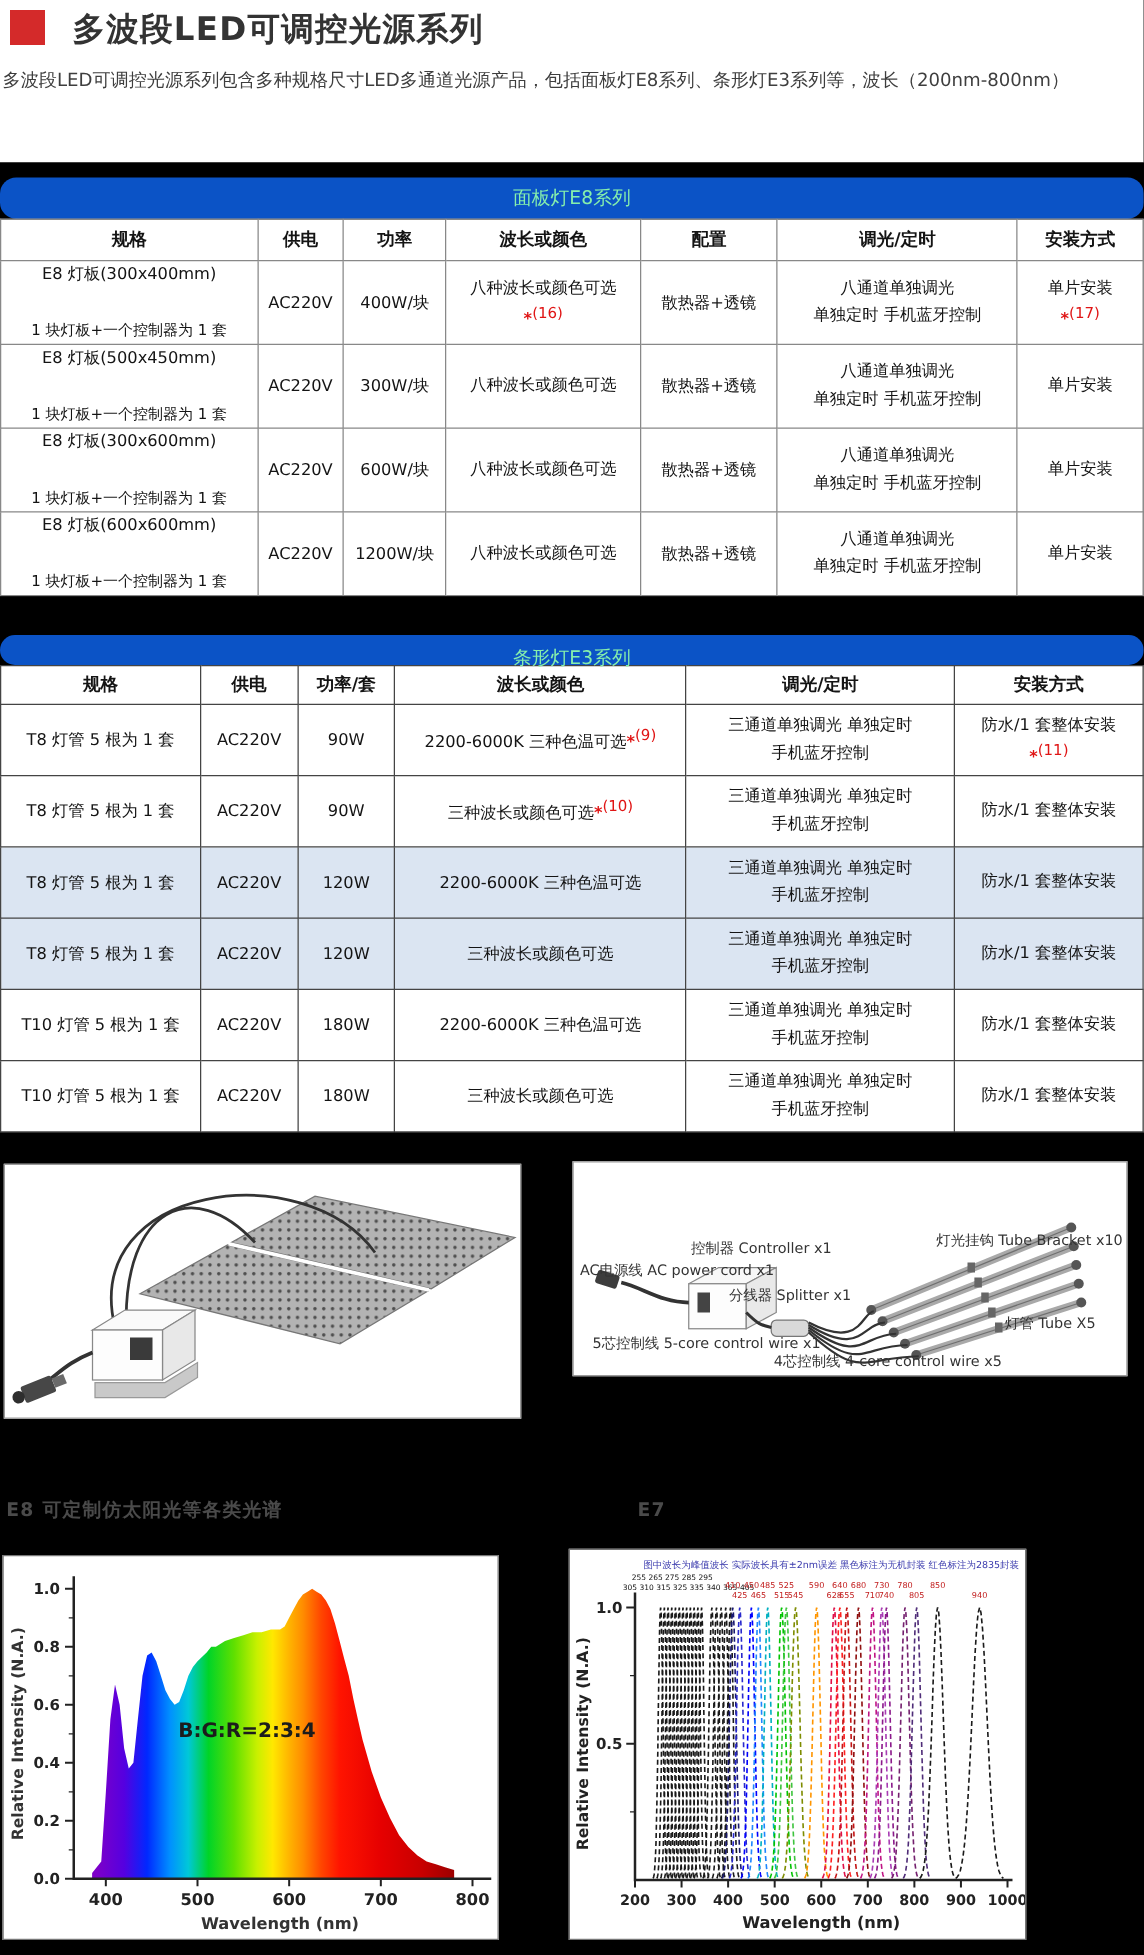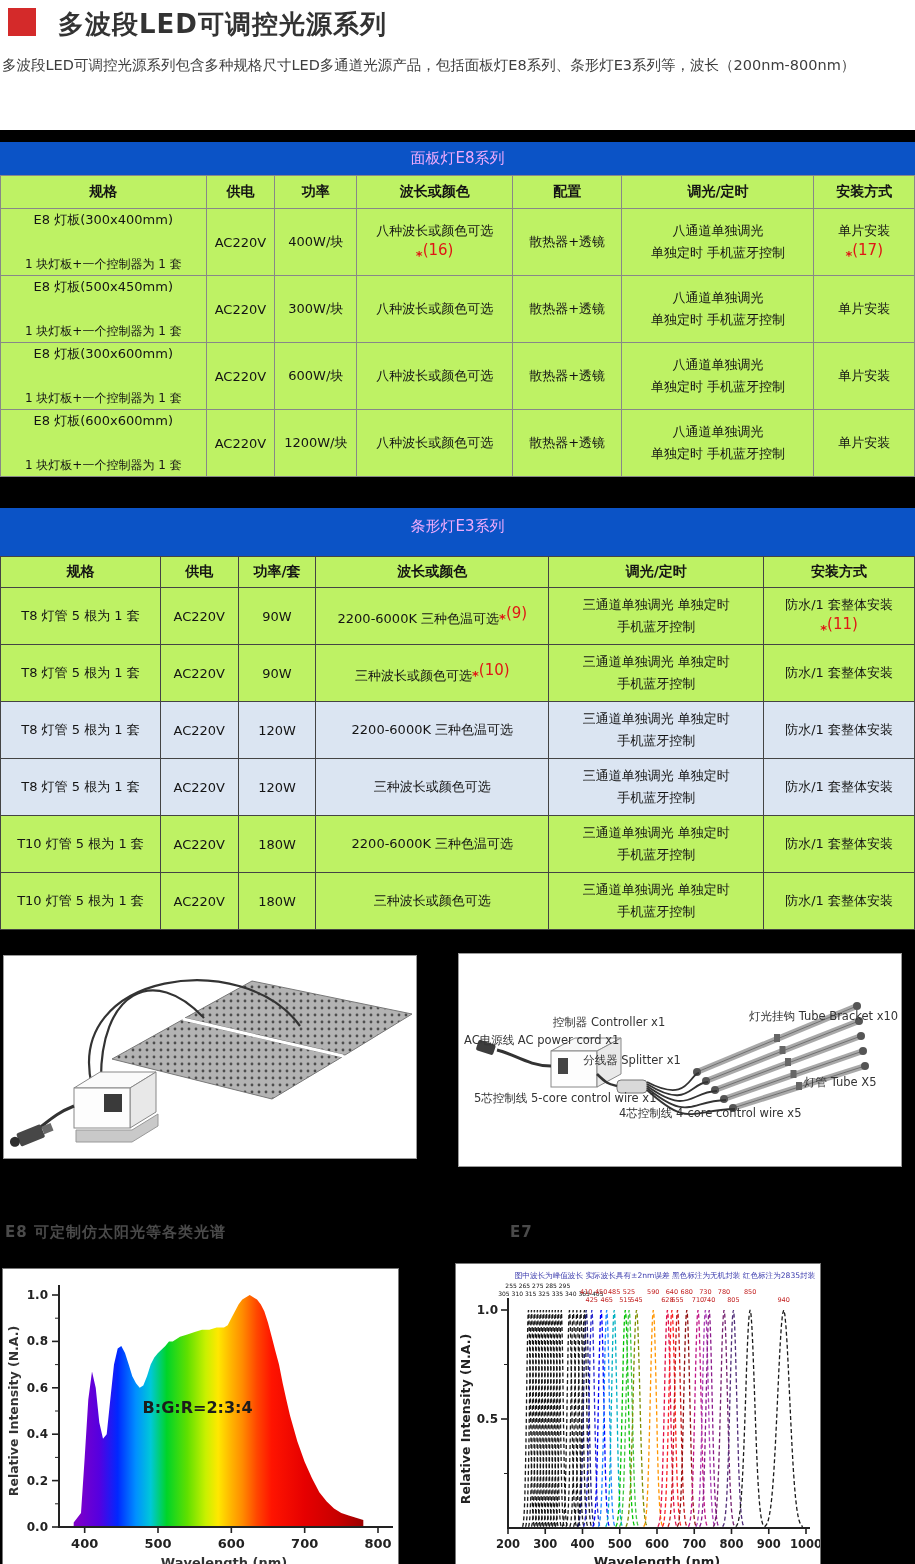--- a/index.html
+++ b/index.html
@@ -6,43 +6,43 @@
   body{width:915px;height:1564px;overflow:hidden;font-family:"DejaVu Sans","Liberation Sans",sans-serif;position:relative;}
   .white-top{height:130px;background:#fff;}
   .logo-row{display:flex;align-items:flex-start;padding:8px 12px 0 8px;}
   .red-square{width:28px;height:28px;background:#d42a2a;flex:0 0 auto;}
   .page-title{font-size:26px;font-weight:bold;color:#333;margin:0 0 0 22px;letter-spacing:1px;line-height:32px;}
   .intro{font-size:14.5px;color:#3e3e3e;line-height:27px;padding:12px 2px 0 2px;}
 
   .black-gap1{height:12px;background:#000;}
   .black-gap2{height:31px;background:#000;}
 
-  .blue-bar{background:#0b53c6;color:#f0abfc;text-align:center;font-size:15px;}
+  .blue-bar{background:#0b53c6;color:#86efac;text-align:center;font-size:15px;border-radius:13px;}
   .blue-bar.t1{line-height:33px;height:33px;}
-  .blue-bar.t2{line-height:36px;height:48px;}
-
-  table{width:100%;border-collapse:collapse;table-layout:fixed;background:#bef264;text-align:center;color:#141414;}
+  .blue-bar.t2{line-height:36px;height:24px;}
+
+  table{width:100%;border-collapse:collapse;table-layout:fixed;background:#ffffff;text-align:center;color:#141414;}
   td{border:1px solid #888;padding:0 2px;vertical-align:middle;}
   #panel-table td{font-size:13px;}
   #panel-table .hdr td{height:32px;font-size:14px;font-weight:bold;}
   #panel-table .datarow td{height:54px;}
   #bar-table td{font-size:13px;}
   #bar-table .hdr td{height:30px;font-size:14px;font-weight:bold;border-color:#444;}
   #bar-table .datarow td{height:56px;border-color:#444;}
   .spec2{font-size:12px;margin-top:22px;}
   .l2{line-height:22px;}
   .hl td{background:#dbe5f2;}
   .star{color:#e01515;font-weight:bold;font-size:13px;}
-  .marksup{color:#e01515;font-size:15px;vertical-align:super;}
+  .marksup{color:#e01515;font-size:12px;vertical-align:super;}
   .markline{line-height:16px;}
 
   .black-zone{position:relative;height:654px;background:#000;}
   .img-box{position:absolute;background:#fff;border:1px solid #9a9a9a;box-sizing:border-box;}
   #img-left{left:3px;top:25px;width:414px;height:204px;}
-  #img-right{left:458px;top:23px;width:444px;height:214px;}
+  #img-right{left:458px;top:23px;width:444px;height:172px;}
   .sec-label{position:absolute;color:#4a4a4a;font-size:15px;font-weight:bold;letter-spacing:1px;}
   #label-e8{left:5px;top:293px;}
   #label-e7{left:470px;top:293px;margin-left:40px;}
   .chart-box{position:absolute;background:#fff;box-sizing:border-box;border:1px solid #777;}
   #chart-left{left:2px;top:338px;width:397px;height:308px;}
   #chart-right{left:455px;top:333px;width:366px;height:313px;}
   svg{display:block;}
 </style>
 </head>
 <body>

